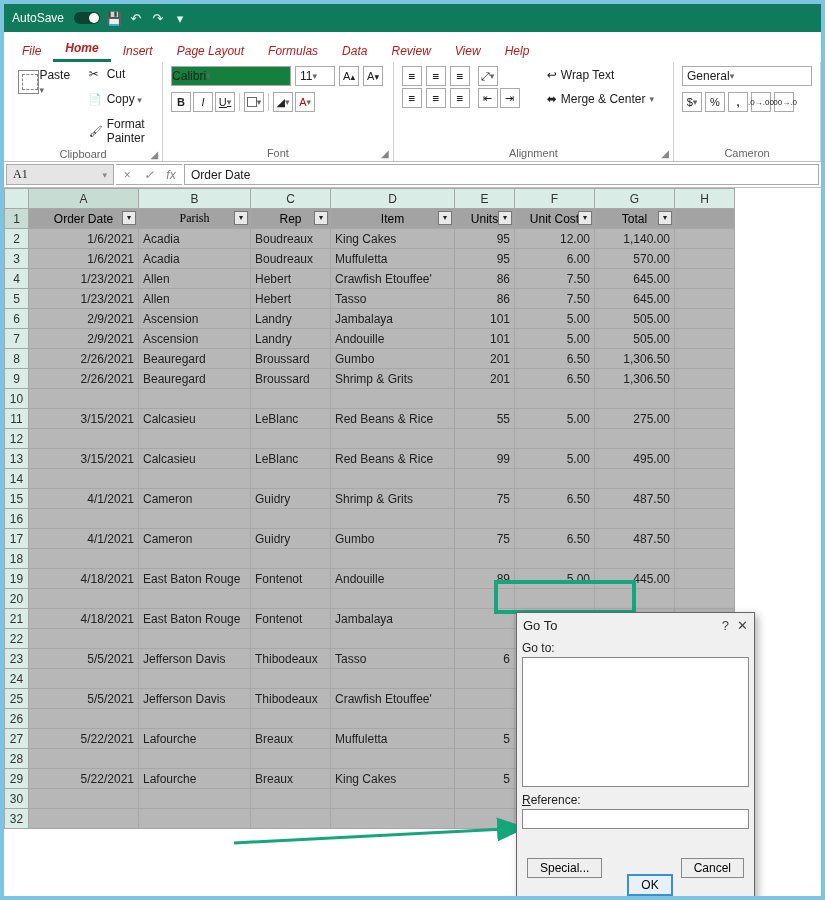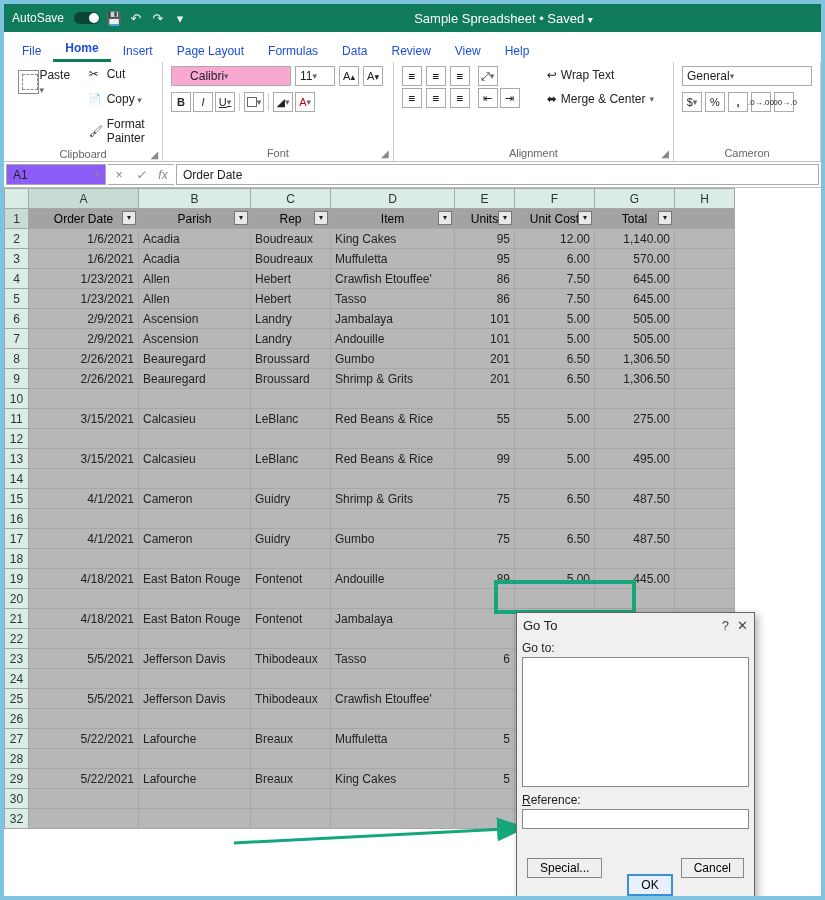--- a/index.html
+++ b/index.html
@@ -4,52 +4,52 @@
 <style>
   * { box-sizing: border-box; }
   body { margin:0; font-family:"Segoe UI",Arial,sans-serif; font-size:12px; color:#222; background:#fff; width:825px; height:900px; overflow:hidden; border:4px solid #7ec3df; position:relative;}
   .titlebar { background:#0f7b5a; color:#fff; height:28px; display:flex; align-items:center; padding:0 8px; gap:6px;}
   .titlebar .autosave { font-size:12px; }
   .toggle { width:26px; height:12px; border-radius:6px; background:#0a4433; display:inline-block; position:relative; margin-left:4px; vertical-align:middle;}
   .toggle::after { content:""; width:10px; height:10px; background:#fff; border-radius:50%; position:absolute; top:1px; right:1px;}
   .qat-icon { width:16px; height:16px; display:inline-flex; align-items:center; justify-content:center; font-size:13px; color:#fff; opacity:.9;}
   .title-center { flex:1; text-align:center; font-size:13px;}
   .menubar { display:flex; align-items:flex-end; height:30px; background:#fff; border-bottom:none; padding:0 6px; gap:0;}
-  .menubar .mi { padding:6px 12px 4px; color:#1d4ed8; cursor:pointer;}
+  .menubar .mi { padding:6px 12px 4px; color:#b91c1c; cursor:pointer;font-style:italic;}
   .menubar .mi.active { border-bottom:3px solid #0f7b5a; font-weight:600;}
   .ribbon { display:flex; height:100px; border-bottom:1px solid #bfbfbf; background:#fff;}
   .group { border-right:1px solid #d0d0d0; padding:4px 8px 2px; display:flex; flex-direction:column;}
   .group-body { flex:1; display:flex; align-items:flex-start;}
   .group-title { text-align:center; font-size:11px; color:#666; padding-top:2px; position:relative;}
   .group-title .dlaunch { position:absolute; right:-4px; bottom:0; font-size:10px; color:#888;}
   .big-btn { display:flex; flex-direction:row; align-items:center; justify-content:center; padding:2px 6px; cursor:pointer;}
   .big-btn .bicon { width:24px;height:24px;border:1px solid #888; background:#fff; position:relative;}
   .big-btn .bicon::after { content:""; position:absolute; left:3px; top:3px; width:14px; height:14px; border:1px dashed #888;}
   .small-stack { display:flex; flex-direction:column; gap:9px; margin-left:6px;}
   .small-btn { display:flex; align-items:center; gap:4px; padding:1px 4px; cursor:pointer;}
   .sicon { width:14px;height:14px; display:inline-block;}
   .cut-i::before{content:"✂";font-size:12px;}
   .copy-i::before{content:"📄";font-size:11px;}
   .fmt-i::before{content:"🖌";font-size:11px;}
   .dd::after{content:" ▾"; font-size:9px; color:#666;}
   .font-row1 { display:flex; gap:4px; align-items:center;}
-  .font-select {border:1px solid #aaa; height:20px; padding:0 18px; min-width:120px; display:flex; align-items:center; background:#f9a8d4;}
+  .font-select {border:1px solid #aaa; height:20px; padding:0 0; min-width:120px; display:flex; align-items:center; background:#15803d;}
   .size-select {border:1px solid #aaa; height:20px; padding:0 4px; width:40px; display:flex; align-items:center; background:#fff;}
   .sq {border:1px solid #aaa; width:20px; height:20px; display:inline-flex; align-items:center; justify-content:center; font-size:11px; background:#fff; cursor:pointer;}
   .font-row2 { display:flex; gap:2px; align-items:center; margin-top:6px;}
   .ul { text-decoration:underline;}
   .align-grid { display:grid; grid-template-columns:repeat(3,22px); grid-auto-rows:20px; gap:2px;}
   .align-grid .sq{font-family:monospace;}
   .indent-col { display:flex; flex-direction:column; gap:2px; margin-left:6px;}
   .wrap-merge { display:flex; flex-direction:column; gap:6px; margin-left:10px;}
   .wm-btn { display:flex; align-items:center; gap:4px; padding:2px 4px; cursor:pointer;}
   .num-row1 {border:1px solid #aaa; height:20px; width:130px; display:flex; align-items:center; padding:0 4px; background:#fff;}
   .num-row2 { display:flex; gap:3px; margin-top:6px;}
   .fx-bar { display:flex; height:26px; border-bottom:1px solid #bfbfbf; align-items:stretch;}
-  .namebox {width:100px; border:1px solid #aaa; margin:2px; display:flex; align-items:center; padding:0 6px; background:#8b5cf6;}
+  .namebox {width:108px; border:1px solid #aaa; margin:2px; display:flex; align-items:center; padding:0 6px; background:#e5e5e5;font-family:Liberation Serif, serif;}
   .namebox::after{content:"▾"; margin-left:auto; color:#888; font-size:9px;}
   .fx-btns { display:flex; align-items:center; border:1px solid #aaa; margin:2px 0; border-right:none; border-left:none;}
   .fx-btns span{width:22px; text-align:center; color:#888; font-style:italic;}
   .fx-input { flex:1; border:1px solid #aaa; margin:2px; padding:0 6px; display:flex; align-items:center; background:#fff;}
   .grid-wrap { position:relative; }
   table.sheet { border-collapse:collapse; table-layout:fixed;}
   table.sheet th, table.sheet td { border:1px solid #a7a7a7; height:20px; font-size:12px; padding:0 4px; overflow:hidden; white-space:nowrap;}
   table.sheet thead th { background:#d9ece5; color:#333; text-align:center; font-weight:normal;}
   .rowh { background:#d9ece5; text-align:center; width:24px; color:#333;}
   .selA { background:#c7ddd4 !important;}
@@ -75,21 +75,20 @@
 </head>
 <body>
 
 <div class="titlebar">
   <span class="autosave">AutoSave</span>
   <span class="toggle"></span>
   <span class="qat-icon">💾</span>
   <span class="qat-icon">↶</span>
   <span class="qat-icon">↷</span>
   <span class="qat-icon">▾</span>
-  <div class="title-center"><span>Sample Spreadsheet • Saved</span> <span style="font-size:10px">▾</span></div>
 </div>
 
 <div class="menubar">
     <div class="mi">File</div>
     <div class="mi active">Home</div>
     <div class="mi">Insert</div>
     <div class="mi">Page Layout</div>
     <div class="mi">Formulas</div>
     <div class="mi">Data</div>
     <div class="mi">Review</div>
@@ -230,21 +229,21 @@
           <th>E</th>
           <th>F</th>
           <th>G</th>
           <th>H</th>
         </tr>
       </thead>
       <tbody>
         <tr>
           <td class="rowh selA">1</td>
           <td class="hdrcell" style="text-align: center;"><span class="txt" style="">Order Date</span><span class="filter">▾</span></td>
-          <td class="hdrcell" style="text-align: center;"><span class="txt" style="">Parish</span><span class="filter">▾</span></td>
+          <td class="hdrcell" style="text-align: center; font-family: Liberation Serif, serif;"><span class="txt" style="">Parish</span><span class="filter">▾</span></td>
           <td class="hdrcell" style="text-align: center;"><span class="txt" style="">Rep</span><span class="filter">▾</span></td>
           <td class="hdrcell" style="text-align: center;"><span class="txt" style="">Item</span><span class="filter">▾</span></td>
           <td class="hdrcell" style="text-align: center;"><span class="txt" style="">Units</span><span class="filter">▾</span></td>
           <td class="hdrcell" style="text-align: center;"><span class="txt" style="">Unit Cost</span><span class="filter">▾</span></td>
           <td class="hdrcell" style="text-align: center;"><span class="txt" style="">Total</span><span class="filter">▾</span></td>
           <td class="hdrcell"></td>
         </tr>
         <tr>
           <td class="rowh">2</td>
           <td class="data r">1/6/2021</td>

